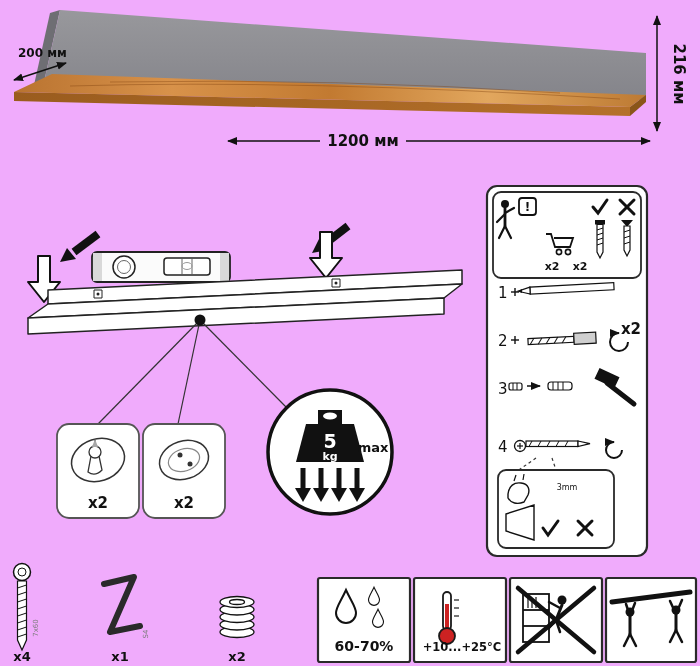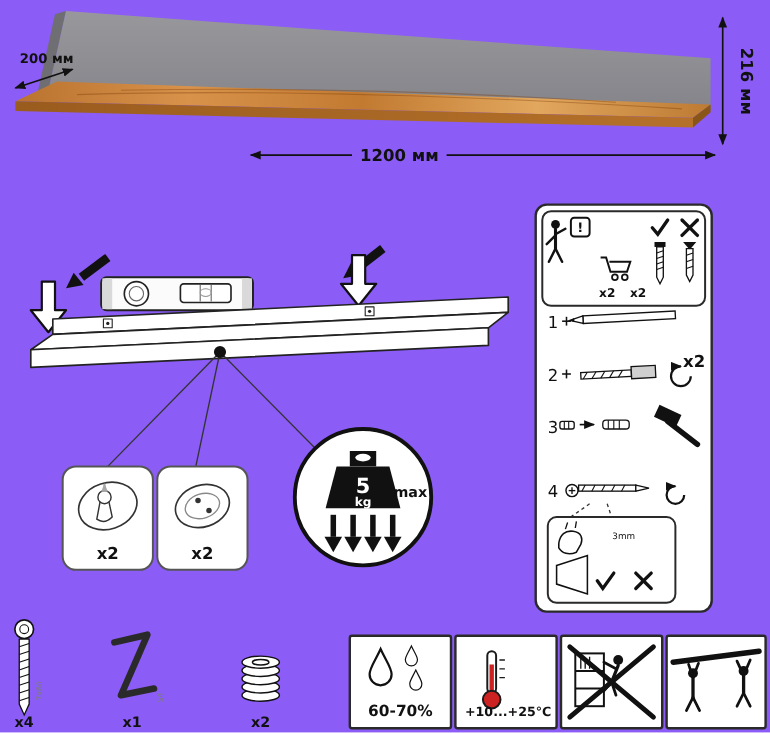--- a/index.html
+++ b/index.html
@@ -1,16 +1,16 @@
 <!DOCTYPE html>
 <html><head>
 <meta charset="utf-8">
 <style>
   html,body{margin:0;padding:0;background:#fff;}
-  .sheet{position:relative;width:700px;height:666px;background:#8b5cf6;overflow:hidden;
+  .sheet{position:relative;width:700px;height:666px;background:#f0abfc;overflow:hidden;
          font-family:"DejaVu Sans","Liberation Sans",sans-serif;}
   svg{display:block;}
   text{font-family:"DejaVu Sans","Liberation Sans",sans-serif;fill:#111;}
   .dim{font-size:15px;font-weight:bold;}
   .dim-sm{font-size:12px;font-weight:bold;}
   .qty{font-size:15px;font-weight:bold;}
   .qty-sm{font-size:11px;font-weight:bold;}
   .qty-md{font-size:13px;font-weight:bold;}
   .step-num{font-size:15px;}
   .tiny{font-size:7px;fill:#7c7c7c;}

